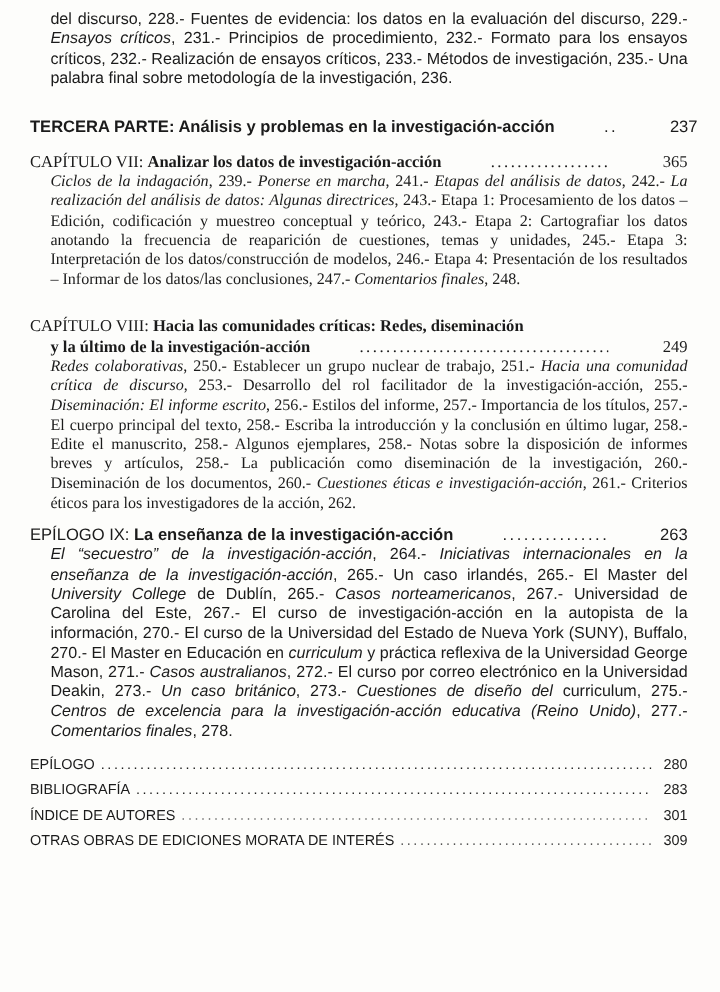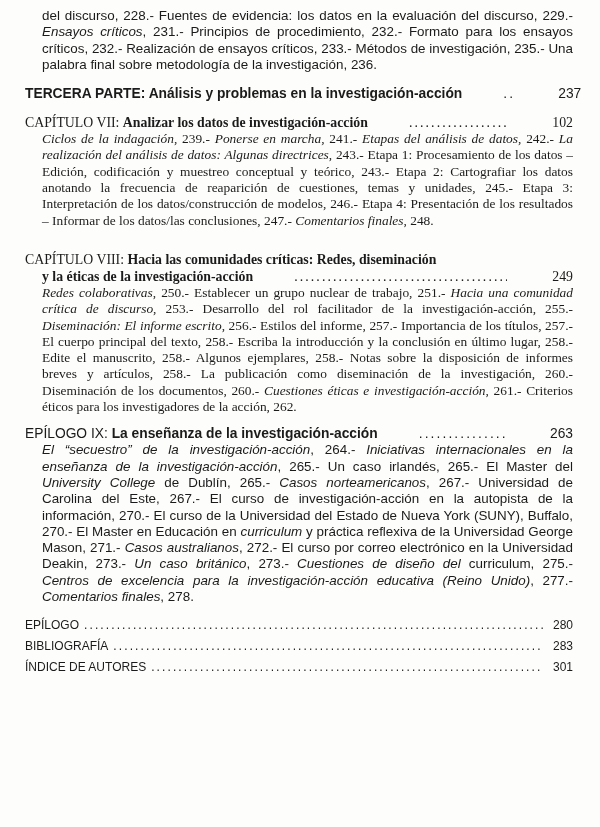--- a/index.html
+++ b/index.html
@@ -19,21 +19,21 @@
   .bold { font-weight: bold; }
   .nowrap { white-space: nowrap; }
   .row { display: flex; align-items: baseline; }
   .leader { flex: 1 1 auto; overflow: hidden; white-space: nowrap; margin-left: 5px; min-width: 12px; height: 1em; }
   .leader::after {
     content: "....................................................................................................................................";
     letter-spacing: 2.1px;
   }
   .pg { flex: 0 0 auto; width: 30px; text-align: right; }
   .heading { font-size: 13.8px; line-height: 17px; gap: 36px; }
-  .cont-para { margin-bottom: 12px; }
+  .cont-para { margin-bottom: 24px; }
   .part-row { margin-bottom: 12px; }
   .chapter-7 { margin-top: 12px; font-family: Liberation Serif, serif; }
   .chapter-8 { margin-top: 22px; font-family: Liberation Serif, serif; }
   .chapter-9 { margin-top: 10px; }
   .back-matter { margin-top: 12px; }
   .back-row { height: 21px; font-size: 12px; }
 </style>
 </head>
 <body>
 
@@ -44,29 +44,29 @@
   <div class="row heading part-row">
     <span class="bold nowrap">TERCERA PARTE: Análisis y problemas en la investigación-acción</span>
     <span class="leader"></span>
     <span class="pg">237</span>
   </div>
 
   <div class="chapter-7">
     <div class="row heading">
       <span class="nowrap"><span>CAPÍTULO VII: </span><span class="bold">Analizar los datos de investigación-acción</span></span>
       <span class="leader"></span>
-      <span class="pg">102</span>
+      <span class="pg">365</span>
     </div>
     <div class="para indent"><span class="it">Ciclos de la indagación</span><span>, 239.- </span><span class="it">Ponerse en marcha</span><span>, 241.- </span><span class="it">Etapas del análisis de datos</span><span>, 242.- </span><span class="it">La realización del análisis de datos: Algunas directrices</span><span>, 243.- Etapa 1: Procesamiento de los datos – Edición, codificación y muestreo conceptual y teórico, 243.- Etapa 2: Cartografiar los datos anotando la frecuencia de reaparición de cuestiones, temas y unidades, 245.- Etapa 3: Interpretación de los datos/construcción de modelos, 246.- Etapa 4: Presentación de los resultados – Informar de los datos/las conclusiones, 247.- </span><span class="it">Comentarios finales</span><span>, 248.</span></div>
   </div>
 
   <div class="chapter-8">
     <div class="heading nowrap"><span>CAPÍTULO VIII: </span><span class="bold">Hacia las comunidades críticas: Redes, diseminación</span></div>
     <div class="row heading indent">
-      <span class="bold nowrap">y la éticas de la investigación-acción</span>
+      <span class="bold nowrap">y la último de la investigación-acción</span>
       <span class="leader"></span>
       <span class="pg">249</span>
     </div>
     <div class="para indent"><span class="it">Redes colaborativas</span><span>, 250.- Establecer un grupo nuclear de trabajo, 251.- </span><span class="it">Hacia una comunidad crítica de discurso</span><span>, 253.- Desarrollo del rol facilitador de la investigación-acción, 255.- </span><span class="it">Diseminación: El informe escrito</span><span>, 256.- Estilos del informe, 257.- Importancia de los títulos, 257.- El cuerpo principal del texto, 258.- Escriba la introducción y la conclusión en último lugar, 258.- Edite el manuscrito, 258.- Algunos ejemplares, 258.- Notas sobre la disposición de informes breves y artículos, 258.- La publicación como diseminación de la investigación, 260.- Diseminación de los documentos, 260.- </span><span class="it">Cuestiones éticas e investigación-acción</span><span>, 261.- Criterios éticos para los investigadores de la acción, 262.</span></div>
   </div>
 
   <div class="chapter-9">
     <div class="row heading">
       <span class="nowrap"><span>EPÍLOGO IX: </span><span class="bold">La enseñanza de la investigación-acción</span></span>
       <span class="leader"></span>
@@ -84,15 +84,20 @@
     <div class="row back-row">
       <span class="nowrap">BIBLIOGRAFÍA</span>
       <span class="leader"></span>
       <span class="pg">283</span>
     </div>
     <div class="row back-row">
       <span class="nowrap">ÍNDICE DE AUTORES</span>
       <span class="leader"></span>
       <span class="pg">301</span>
     </div>
+    <div class="row back-row">
+      <span class="nowrap">OTRAS OBRAS DE EDICIONES MORATA DE INTERÉS</span>
+      <span class="leader"></span>
+      <span class="pg">309</span>
+    </div>
   </div>
 
 </div>
 
 </body></html>

